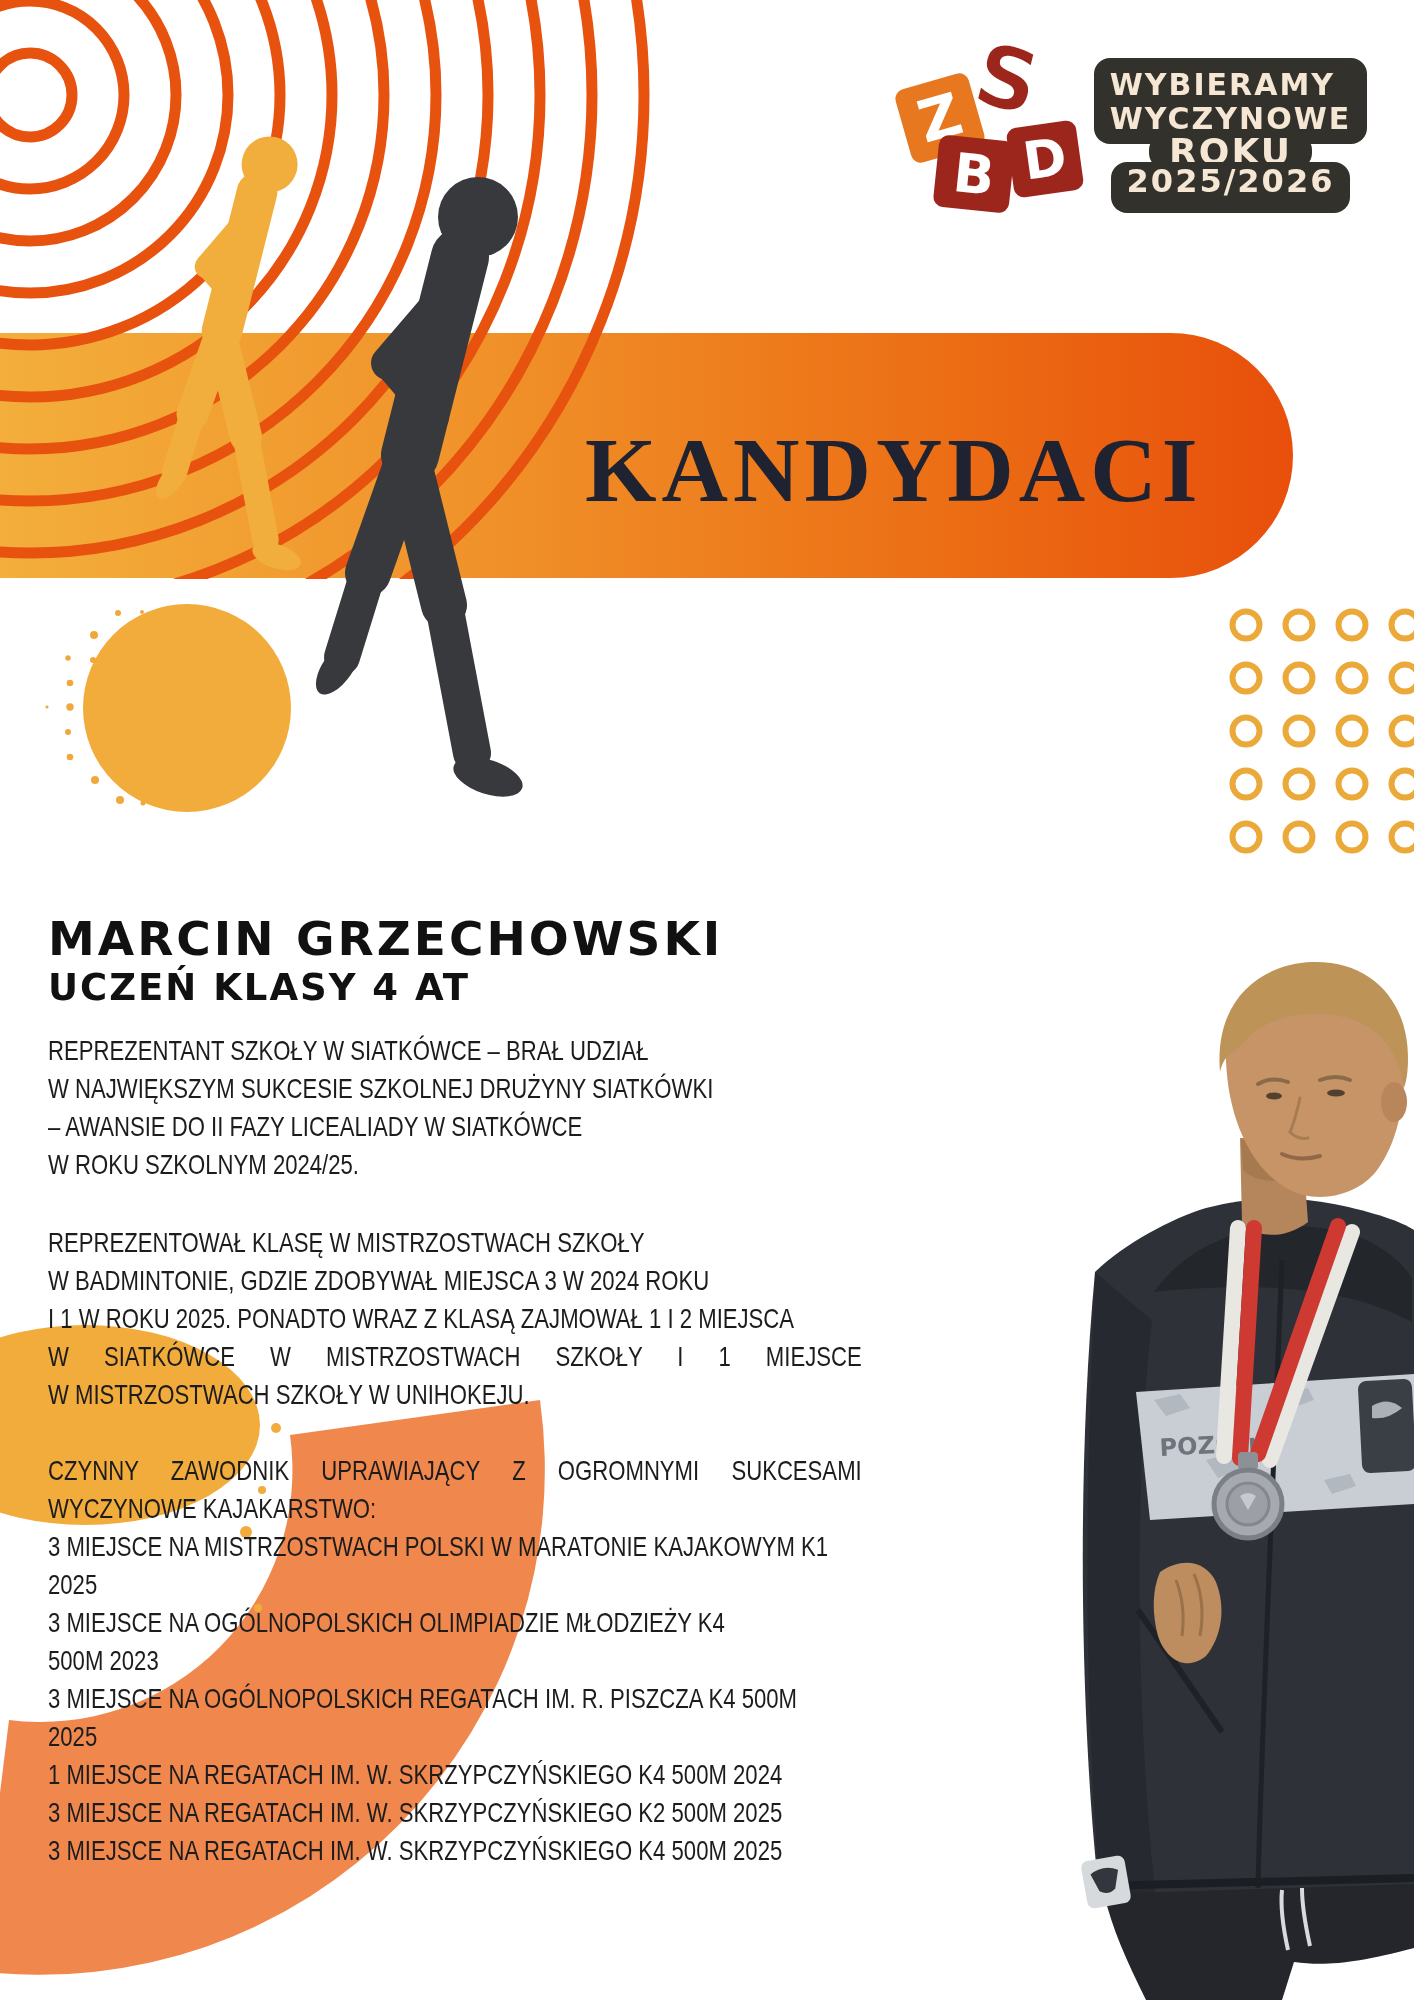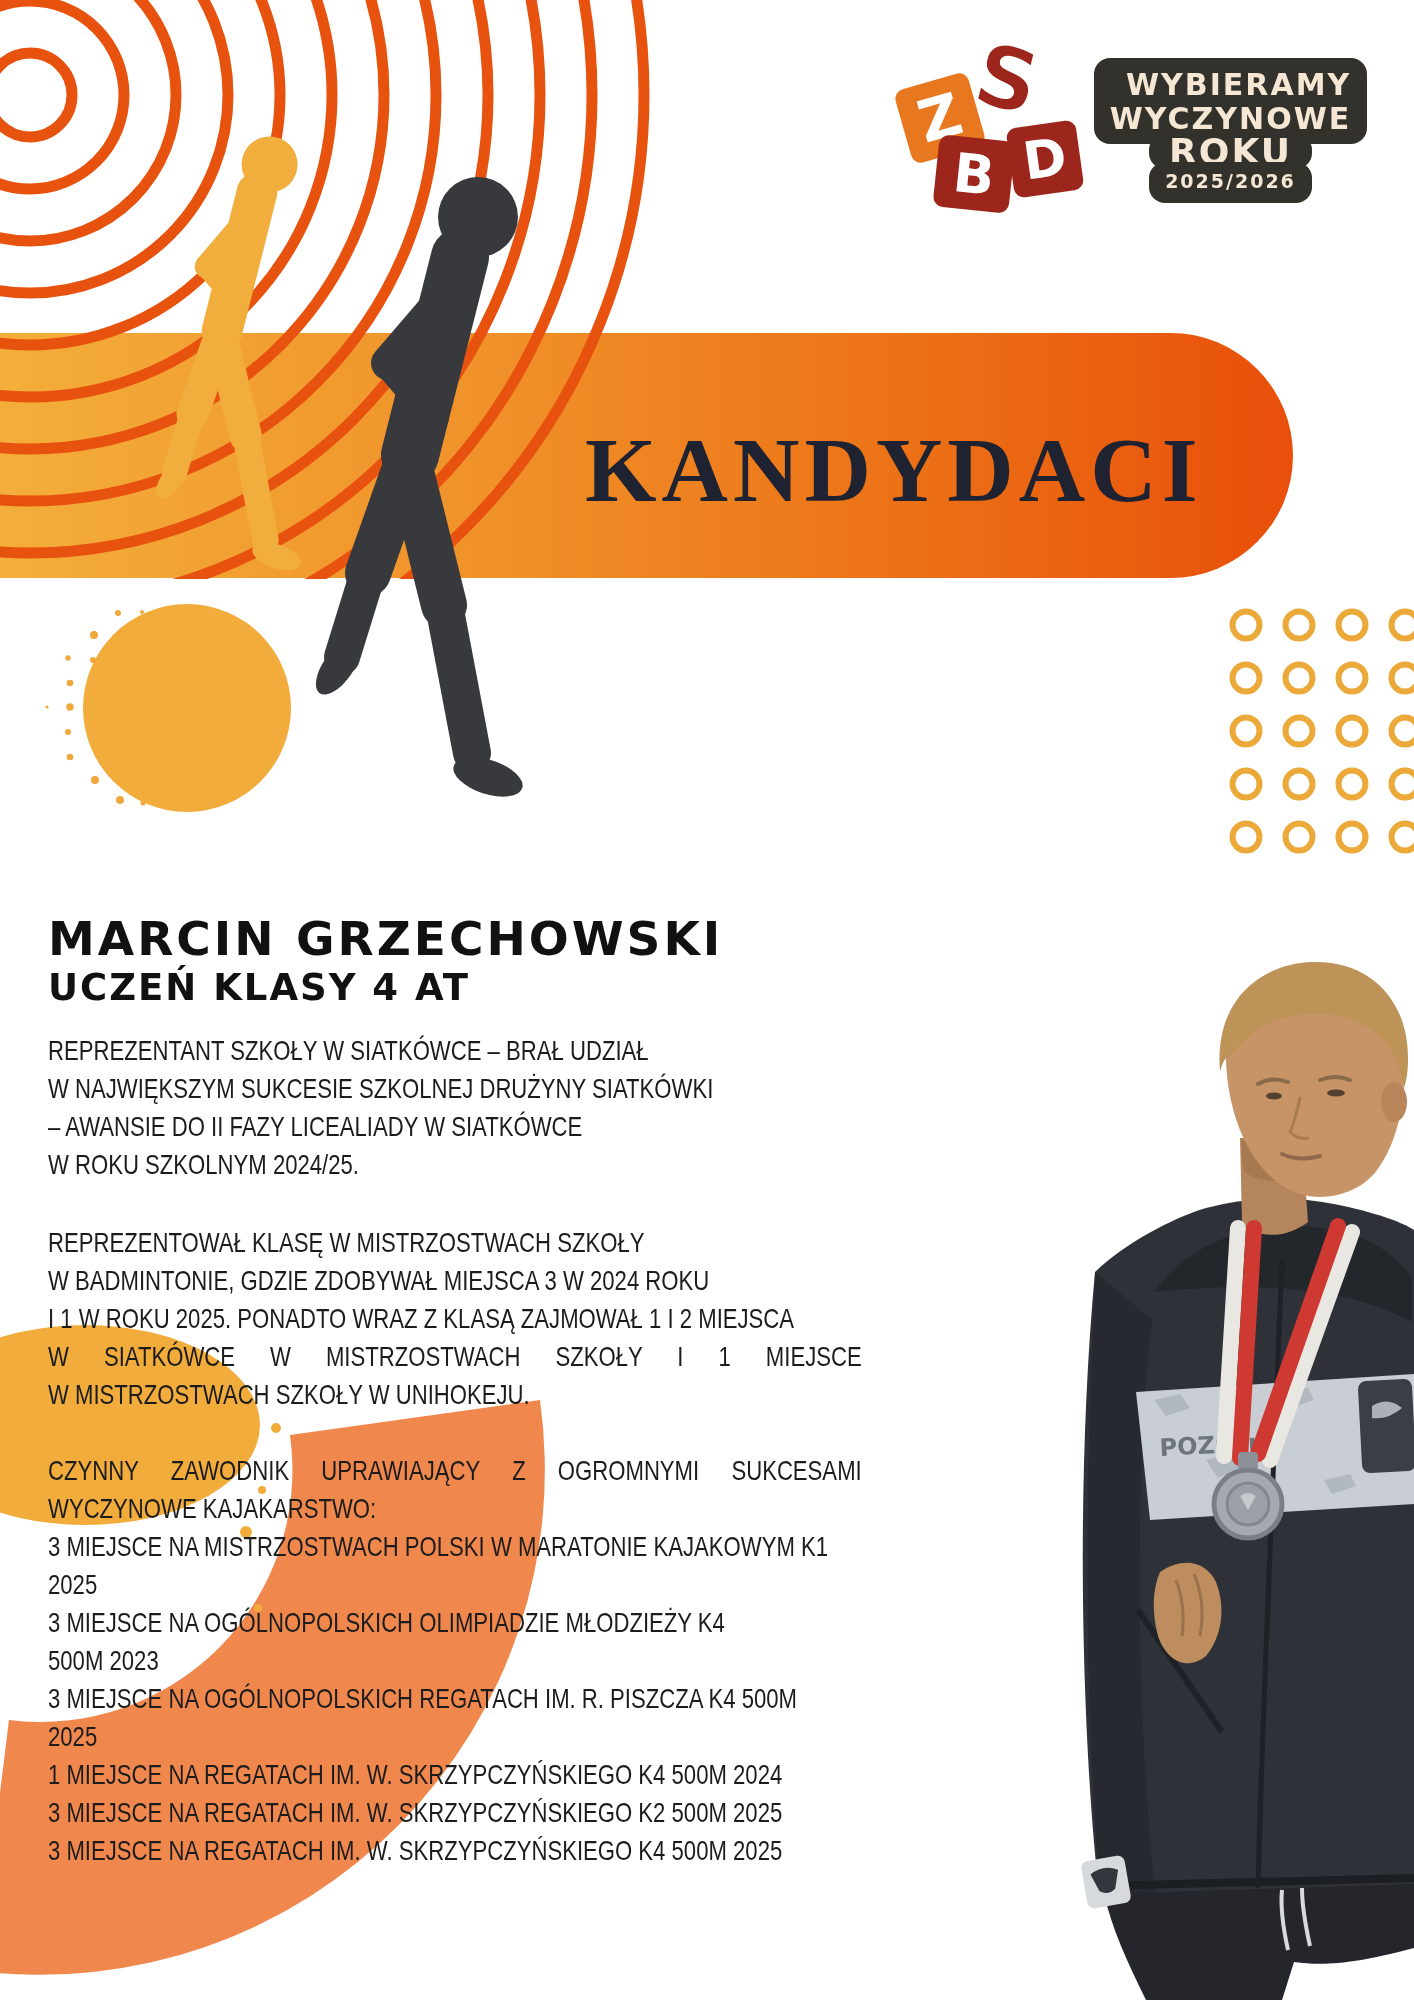--- a/index.html
+++ b/index.html
@@ -21,25 +21,25 @@
   .logo .tile{position:absolute;display:flex;align-items:center;justify-content:center;
               font-weight:bold;color:#fff;border-radius:10px;}
   .logo .tz{left:4px;top:30px;width:76px;height:76px;background:#E8781F;transform:rotate(-16deg);font-size:58px;}
   .logo .ts{left:66px;top:-14px;width:86px;height:86px;background:transparent;color:#9C261B;
             transform:rotate(14deg);font-size:86px;-webkit-text-stroke:2px #fff;}
   .logo .tb{left:38px;top:88px;width:76px;height:72px;background:#9C261B;transform:rotate(6deg);font-size:54px;}
   .logo .td{left:112px;top:74px;width:70px;height:70px;background:#9C261B;transform:rotate(-8deg);font-size:52px;}
 
   
   .badge{left:1062px;top:58px;width:292px;display:flex;flex-direction:column;align-items:center;z-index:6;}
-  .badge .pill{background:#33312C;color:#F5E7D3;border-radius:16px;text-align:right;
+  .badge .pill{background:#33312C;color:#F5E7D3;border-radius:16px;text-align:left;
                font-weight:bold;letter-spacing:2px;margin-left:45px;}
   .badge .p1{padding:10px 16px 8px;font-size:30px;line-height:34px;}
   .badge .p2{margin-top:-10px;padding:2px 20px;font-size:36px;line-height:31px;}
-  .badge .p3{margin-top:-7px;padding:3px 16px 6px;font-size:19px;line-height:32px;}
+  .badge .p3{margin-top:-7px;padding:3px 16px 16px;font-size:32px;line-height:32px;}
 
   
   .dots-grid{left:1226px;top:605px;z-index:2;}
 
   
   .circleA{left:83px;top:604px;width:208px;height:208px;border-radius:50%;background:#F2AC3C;z-index:1;}
   .deco-svg{left:0;top:560px;z-index:1;pointer-events:none;}
   .blobB{left:-90px;top:1325px;width:350px;height:200px;border-radius:50%;background:#F2AC3C;z-index:1;}
   .swoosh-svg{left:0;top:1380px;z-index:1;pointer-events:none;}
 

